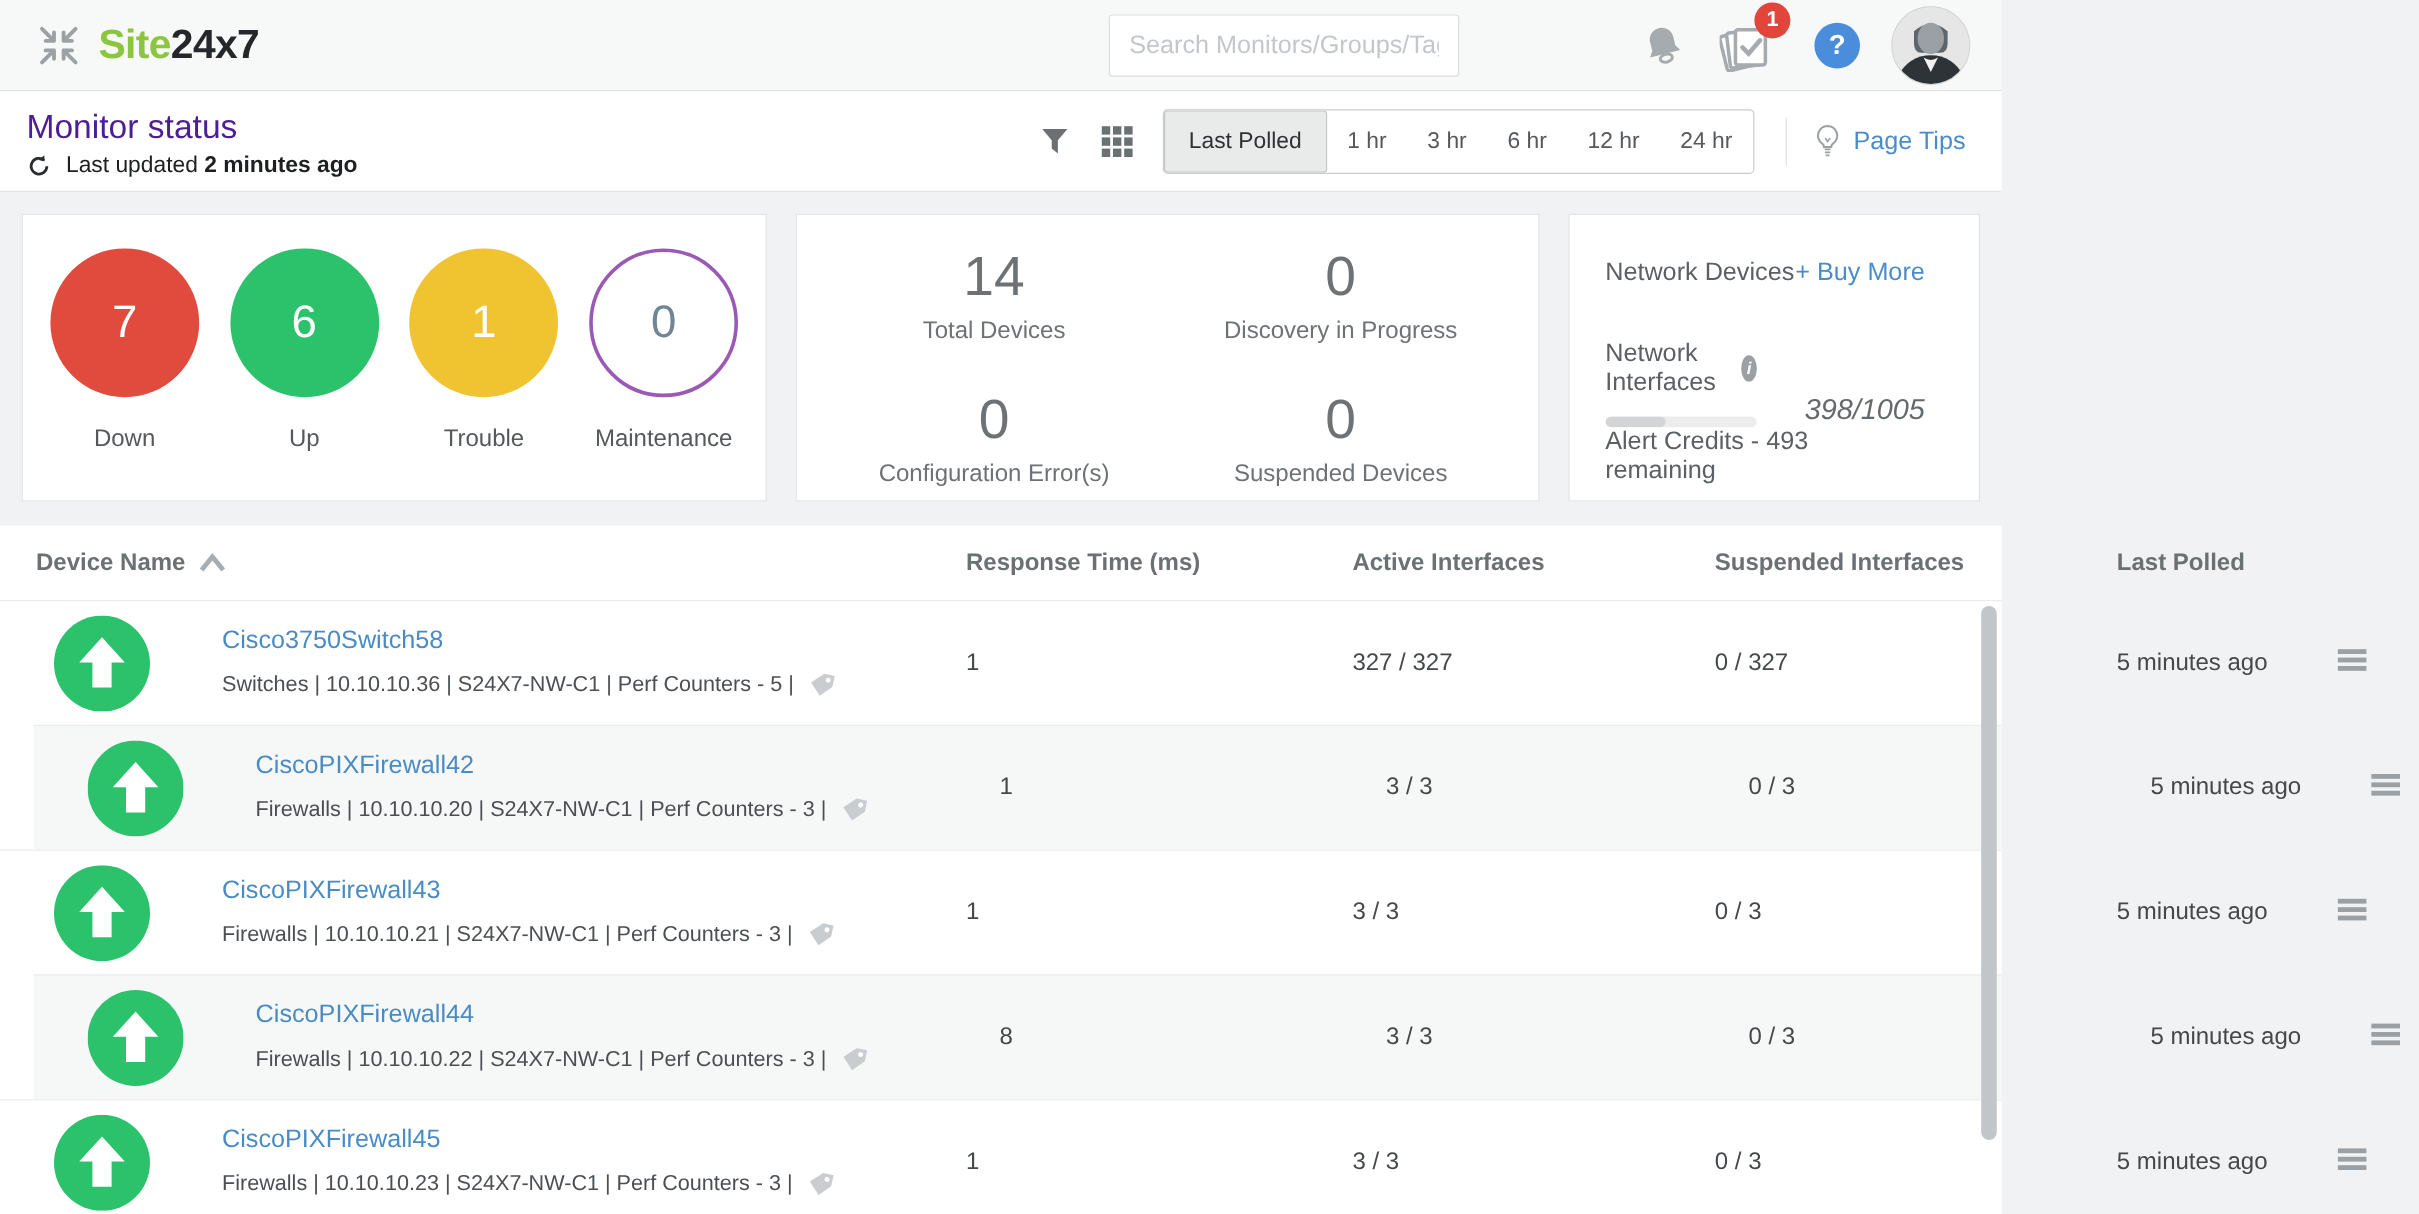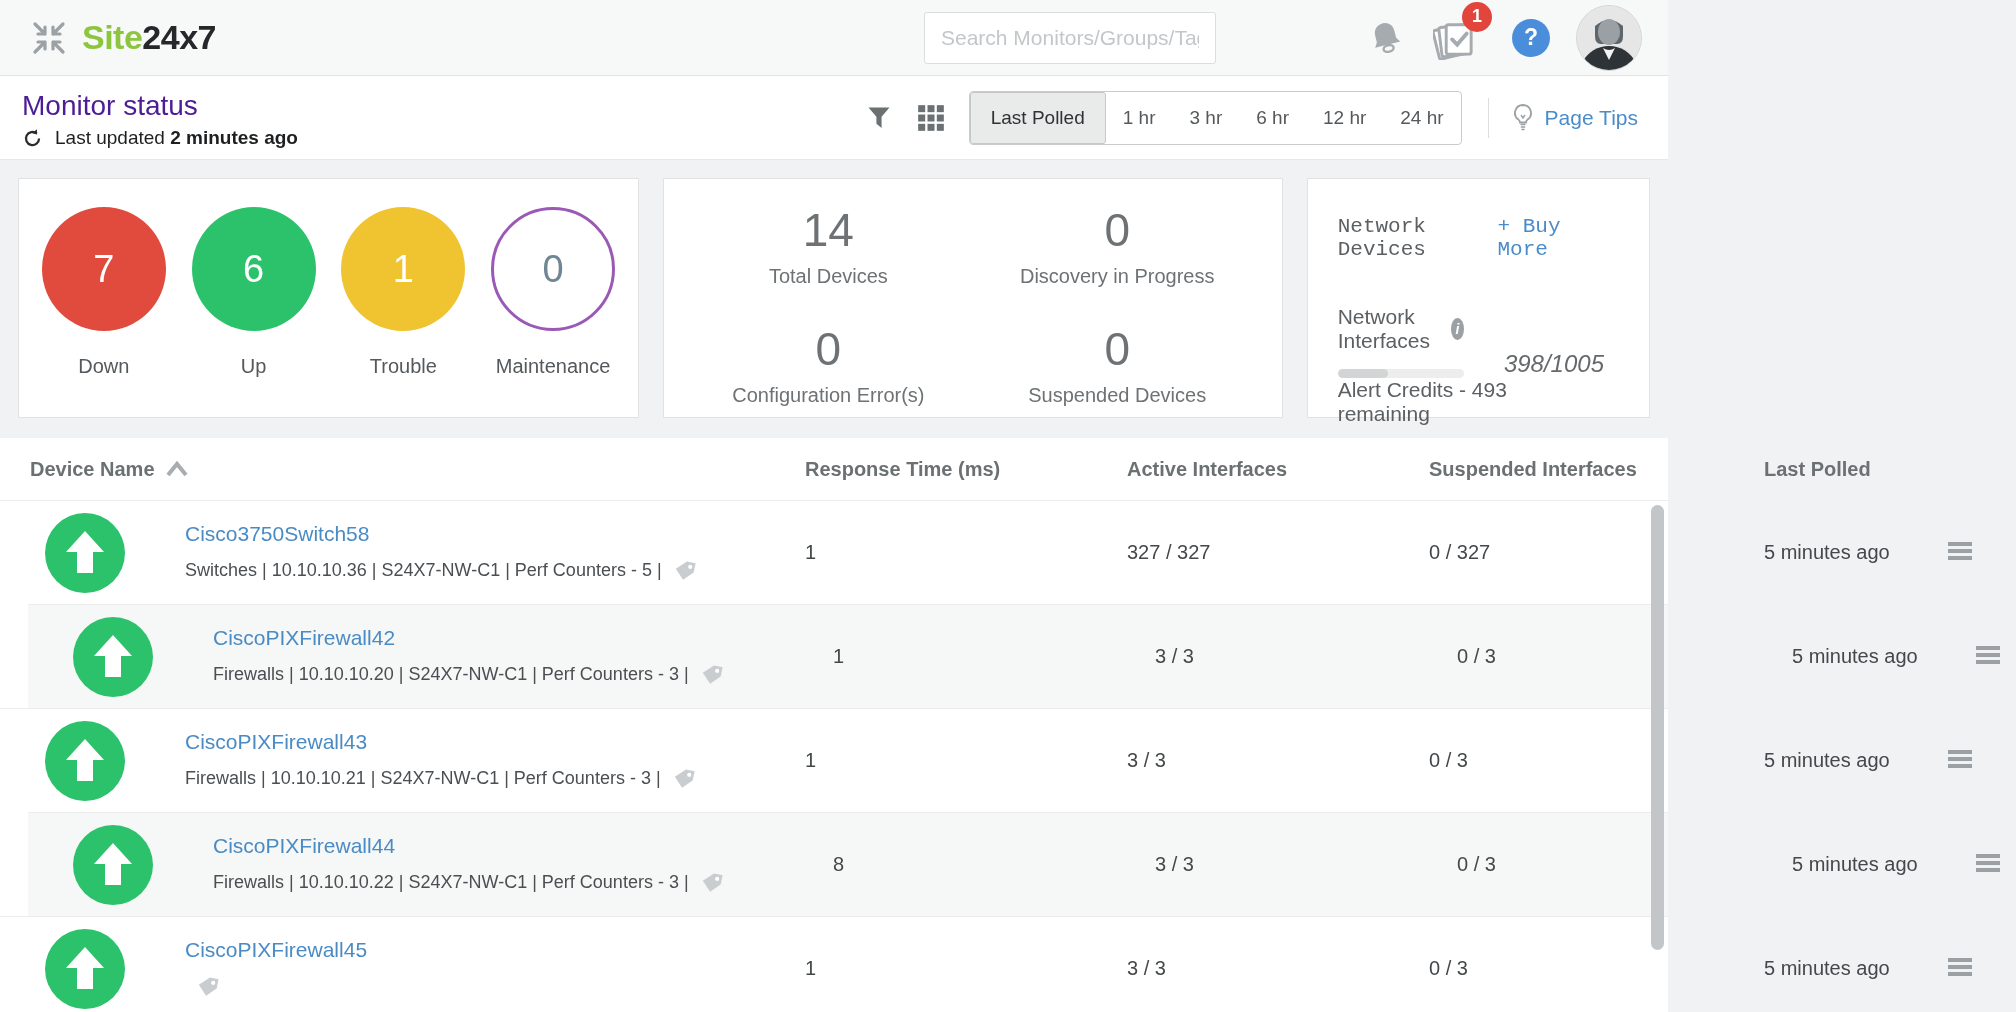--- a/index.html
+++ b/index.html
@@ -64,21 +64,21 @@
   .c-maintenance { background:#fff; border:3px solid #9b59b6; color:#6f8694; }
   .status-label { margin-top:24px; font-size:20px; color:#55595c; }
 
   .card-devices { width:642px; display:grid; grid-template-columns:1fr 1fr;
                   padding:26px 20px 0; row-gap:26px; }
   .stat { text-align:center; }
   .stat-value { font-size:46px; color:#6e7275; line-height:50px; }
   .stat-label { font-size:20px; color:#6e7275; margin-top:10px; }
 
   .card-license { flex:1; display:flex; flex-direction:column; padding:36px 45px 26px 30px; }
-  .lic-row1 { display:flex; justify-content:space-between; align-items:flex-end;font-family:Liberation Mono, monospace; }
+  .lic-row1 { display:flex; justify-content:space-between; align-items:flex-end; }
   .lic-title { font-size:21px; color:#5c6063; }
   .buy-more { font-size:21px; color:#4a8cc9; cursor:pointer; }
   .lic-row2 { display:flex; align-items:flex-end; margin-top:44px; }
   .lic-left { flex:1; max-width:430px; }
   .lic-ifaces { display:flex; align-items:center; }
   .lic-ifaces-label { font-size:21px; color:#5c6063; }
   .info-icon { width:22px; height:22px; border-radius:50%; background:#9aa0a4; color:#fff;
                font-size:14px; font-weight:bold; display:inline-flex; align-items:center;
                justify-content:center; margin-left:12px; cursor:pointer; font-style:italic; }
   .progress-track { margin-top:16px; height:9px; background:#ededee; border-radius:5px; overflow:hidden; }
@@ -455,20 +455,21 @@
       <div class="t-cell device-cell">
         <span class="status-icon">
           <svg viewBox="0 0 80 80" width="80" height="80">
             <circle cx="40" cy="40" r="40" fill="#2cc26c"></circle>
             <path d="M40 18 L59 39 H48 V60 H32 V39 H21 Z" fill="#fff"></path>
           </svg>
         </span>
         <span class="device-info">
           <a class="device-name">CiscoPIXFirewall45</a>
           <span class="device-details">
+            <span>Firewalls | 10.10.10.23 | S24X7-NW-C1 | Perf Counters - 3  |</span>
             <span class="tag-icon">
               <svg viewBox="0 0 24 24" width="25" height="25">
                   <g transform="rotate(12 12 12)">
                 <path d="M21 3 H12.5 L3.5 12 L12.5 21 L21 12 Z" fill="#c9cdd0"></path>
                 <circle cx="16.6" cy="7.4" r="2" fill="#fff"></circle>
                   </g>
               </svg>
             </span>
           </span>
         </span>

